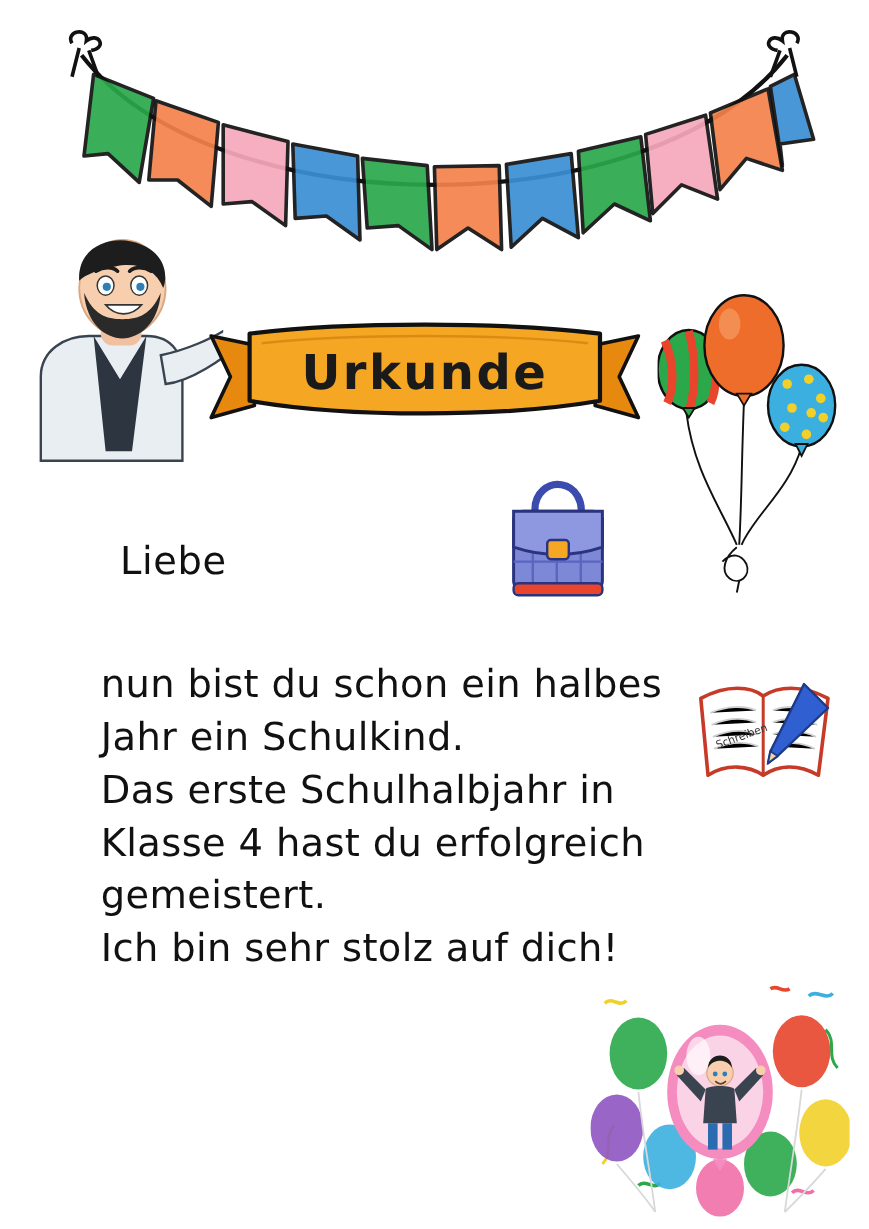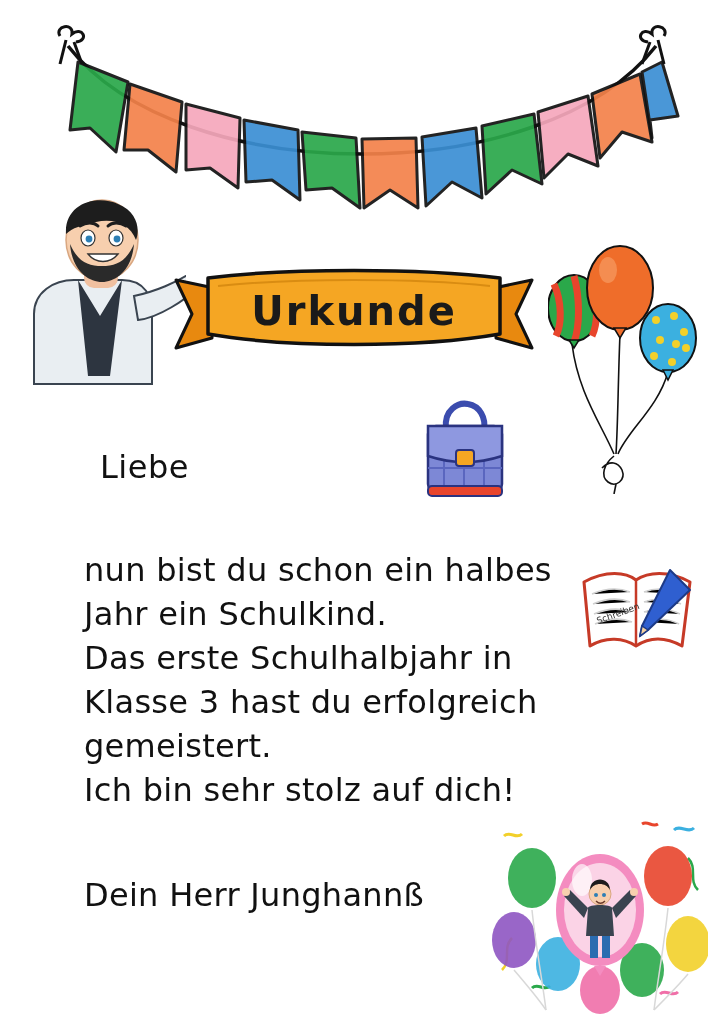--- a/index.html
+++ b/index.html
@@ -252,24 +252,23 @@
       <path d="M10 28 L84 28 L84 58 C60 66, 34 66, 10 58 Z" fill="#8e98e0" stroke="#2a3380" stroke-width="2.5"></path>
       <rect x="38" y="52" width="18" height="16" rx="3" fill="#f5a623" stroke="#2a3380" stroke-width="2"></rect>
       <rect x="10" y="88" width="74" height="10" rx="4" fill="#e8452c" stroke="#2a3380" stroke-width="2"></rect>
     </svg>
   </div>
 
   <div class="greeting">Liebe</div>
   <div class="body-text">nun bist du schon ein halbes
 Jahr ein Schulkind.
 Das erste Schulhalbjahr in
-Klasse 3 hast du erfolgreich
+Klasse 4 hast du erfolgreich
 gemeistert.
 Ich bin sehr stolz auf dich!</div>
-  <div class="signature">Dein Herr Junghannß</div>
 
   <div class="notebook">
     <svg viewBox="0 0 120 110" width="120" height="110" xmlns="http://www.w3.org/2000/svg">
       <path d="M6 30 C28 18, 48 20, 58 28 C70 20, 90 18, 112 30 L104 94 C86 84, 70 86, 58 94 C46 86, 28 84, 12 94 Z" fill="#ffffff" stroke="#c63a27" stroke-width="3" stroke-linejoin="round"></path>
       <path d="M58 28 L58 94" stroke="#c63a27" stroke-width="2.5"></path>
       <g stroke="#cfcfcf" stroke-width="1.6">
         <path d="M14 42 C28 36, 42 36, 52 40"></path>
         <path d="M15 52 C29 46, 42 46, 52 50"></path>
         <path d="M16 62 C30 56, 43 56, 53 60"></path>
         <path d="M17 72 C31 66, 44 66, 54 70"></path>

